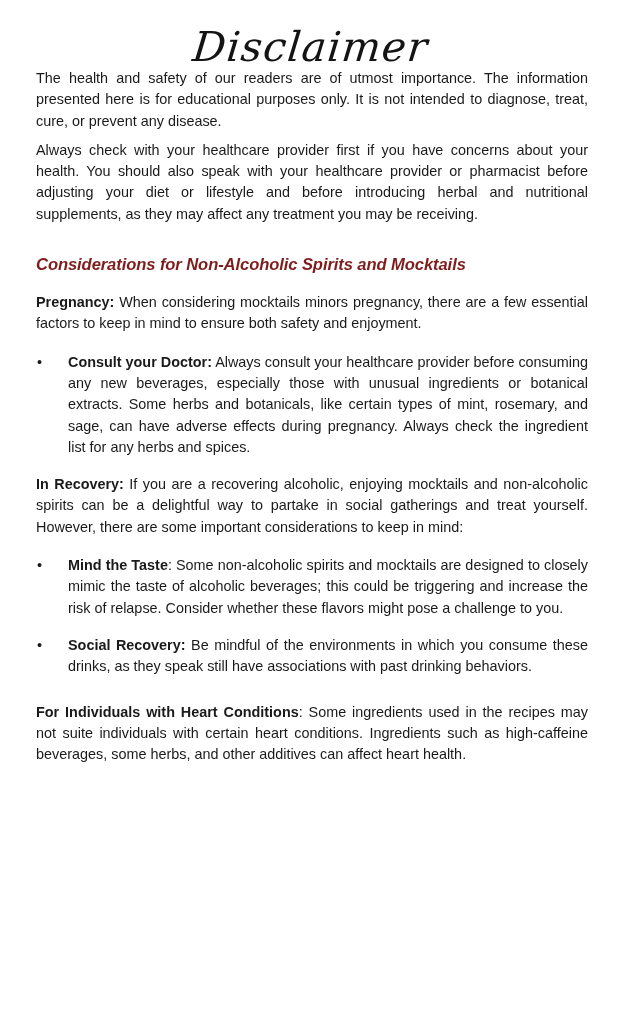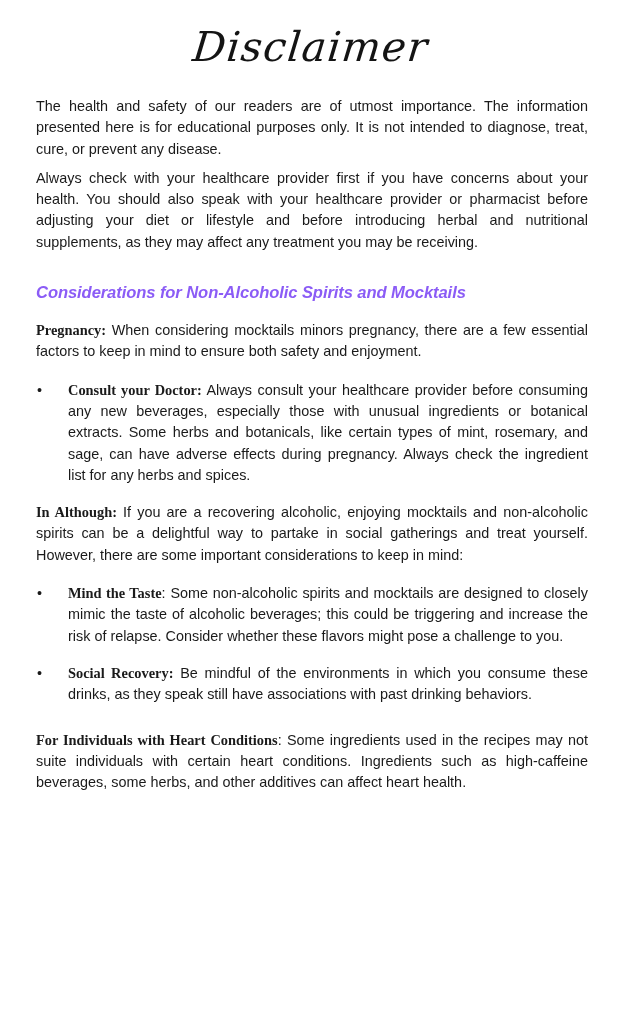--- a/index.html
+++ b/index.html
@@ -46,36 +46,36 @@
     font-size: 14.4px;
     line-height: 21.3px;
     text-align: justify;
     text-justify: inter-word;
     margin: 0;
     color: #1a1a1a;
     hyphens: none;
     -webkit-font-smoothing: antialiased;
   }
 
-  .para.first-para { margin-top: 28px; }
+  .para.first-para { }
   .gap-para { margin-top: 8px; }
 
-  .lead { font-weight: 700; font-family: Liberation Serif, serif; }
+  .lead { font-weight: 700; }
 
   
   .section-heading {
     font-size: 16.6px;
     line-height: 21px;
     font-weight: 700;
     font-style: italic;
     text-align: left;
     margin: 0;
     padding-top: 29px;
     padding-bottom: 0;
-    color: #8b5cf6;
+    color: #7f1d1d;
     letter-spacing: -0.1px;
   }
 
   
   .bullets {
     list-style: none;
     margin: 0;
     padding: 0;
   }
   .bullets.first-list { margin-top: 17px; }
@@ -123,21 +123,21 @@
   <div class="spacer-18"></div>
 
   <p class="para"><span class="lead">Pregnancy:</span><span> When considering mocktails minors pregnancy, there are a few essential factors to keep in mind to ensure both safety and enjoyment.</span></p>
 
   <ul class="bullets first-list">
     <li class="bullet-item"><span class="bullet-marker">•</span><span class="lead">Consult your Doctor:</span><span> Always consult your healthcare provider before consuming any new beverages, especially those with unusual ingredients or botanical extracts. Some herbs and botanicals, like certain types of mint, rosemary, and sage, can have adverse effects during pregnancy. Always check the ingredient list for any herbs and spices.</span></li>
   </ul>
 
   <div class="spacer-16"></div>
 
-  <p class="para"><span class="lead">In Although:</span><span> If you are a recovering alcoholic, enjoying mocktails and non-alcoholic spirits can be a delightful way to partake in social gatherings and treat yourself. However, there are some important considerations to keep in mind:</span></p>
+  <p class="para"><span class="lead">In Recovery:</span><span> If you are a recovering alcoholic, enjoying mocktails and non-alcoholic spirits can be a delightful way to partake in social gatherings and treat yourself. However, there are some important considerations to keep in mind:</span></p>
 
   <ul class="bullets first-list">
     <li class="bullet-item"><span class="bullet-marker">•</span><span class="lead">Mind the Taste</span><span>: Some non-alcoholic spirits and mocktails are designed to closely mimic the taste of alcoholic beverages; this could be triggering and increase the risk of relapse. Consider whether these flavors might pose a challenge to you.</span></li>
 
     <li class="bullet-item"><span class="bullet-marker">•</span><span class="lead">Social Recovery:</span><span> Be mindful of the environments in which you consume these drinks, as they speak still have associations with past drinking behaviors.</span></li>
   </ul>
 
   <div class="spacer-16"></div>
 
 

